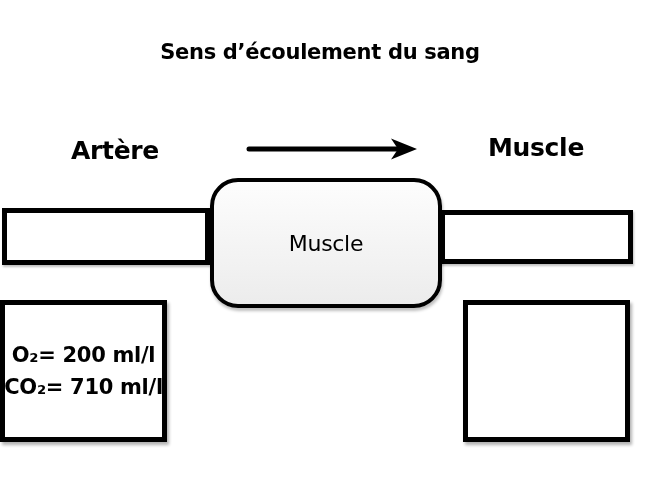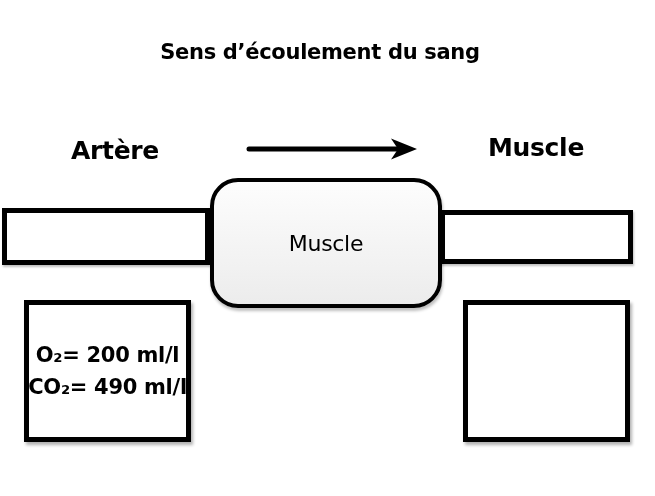--- a/index.html
+++ b/index.html
@@ -53,21 +53,21 @@
     font-size:22px;font-weight:normal;color:var(--ink);letter-spacing:-0.3px;
   }
   .value-box{
     position:absolute;top:300px;width:167px;height:142px;
     background:var(--background);
     border:5px solid var(--ink);
     box-shadow:2px 3px 3px rgba(0,0,0,0.3);
     display:flex;flex-direction:column;align-items:center;justify-content:center;
     gap:4px;
   }
-  .value-box-left{left:24px;}
+  .value-box-left{left:0;}
   .value-box-right{left:463px;}
   .value-line{
     font-size:21px;font-weight:bold;color:var(--ink);
     white-space:nowrap;line-height:1.35;letter-spacing:-0.3px;
   }
 </style>
 </head>
 <body>
 
 <div class="canvas">
@@ -86,19 +86,19 @@
   <div class="tube tube-left"></div>
 
   <div class="tube tube-right"></div>
 
   <div class="muscle">
     <span class="muscle-text">Muscle</span>
   </div>
 
   <div class="value-box value-box-left">
     <div class="value-line">O₂= 200 ml/l</div>
-    <div class="value-line">CO₂= 490 ml/l</div>
+    <div class="value-line">CO₂= 710 ml/l</div>
   </div>
 
   <div class="value-box value-box-right">
   </div>
 
 </div>
 
 </body></html>

